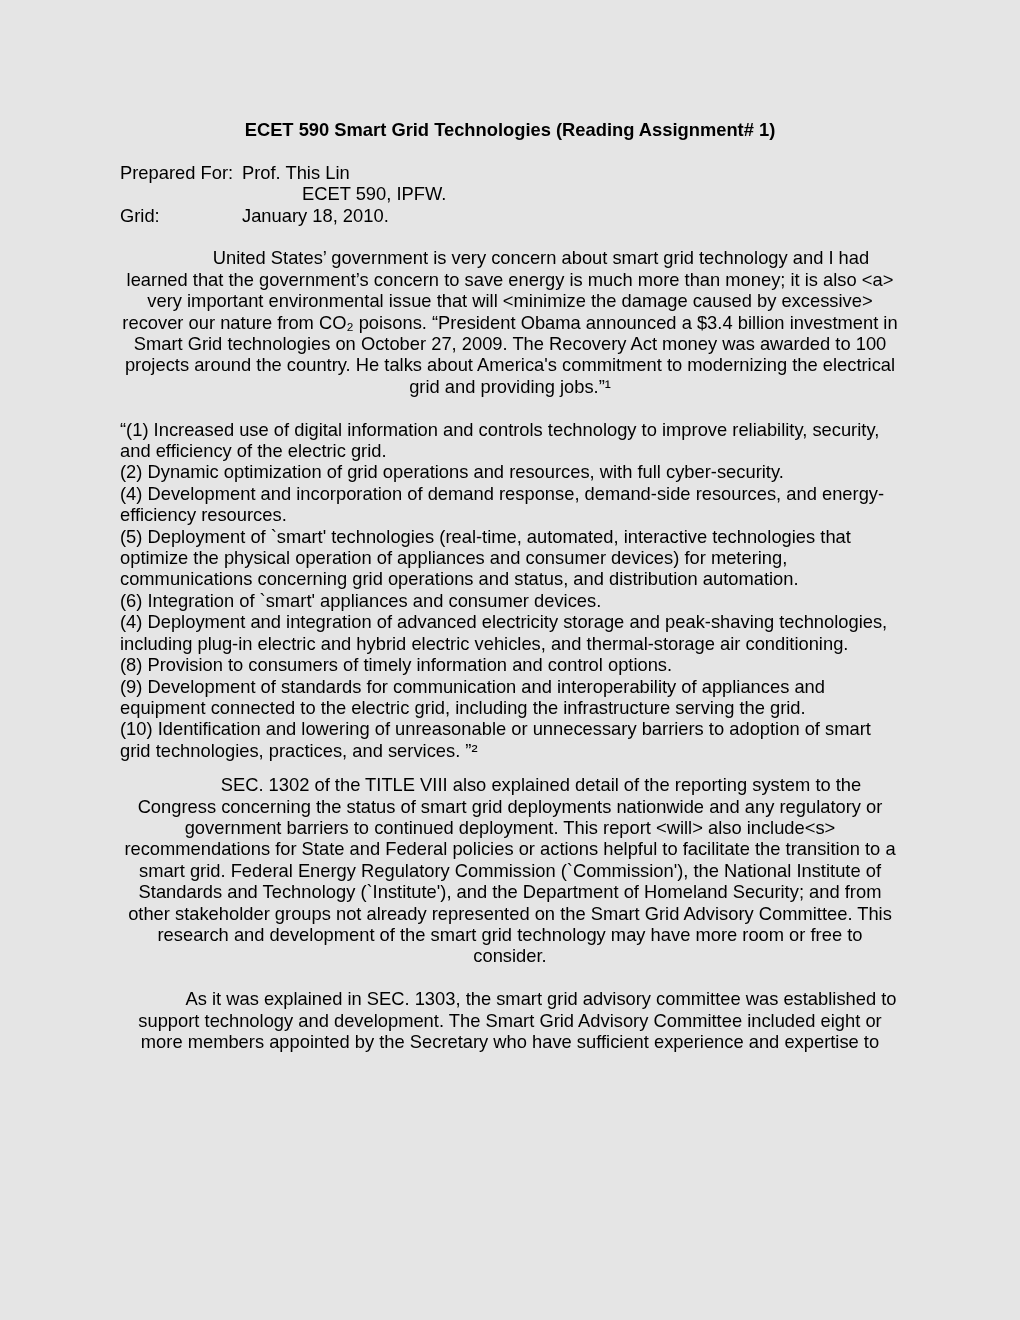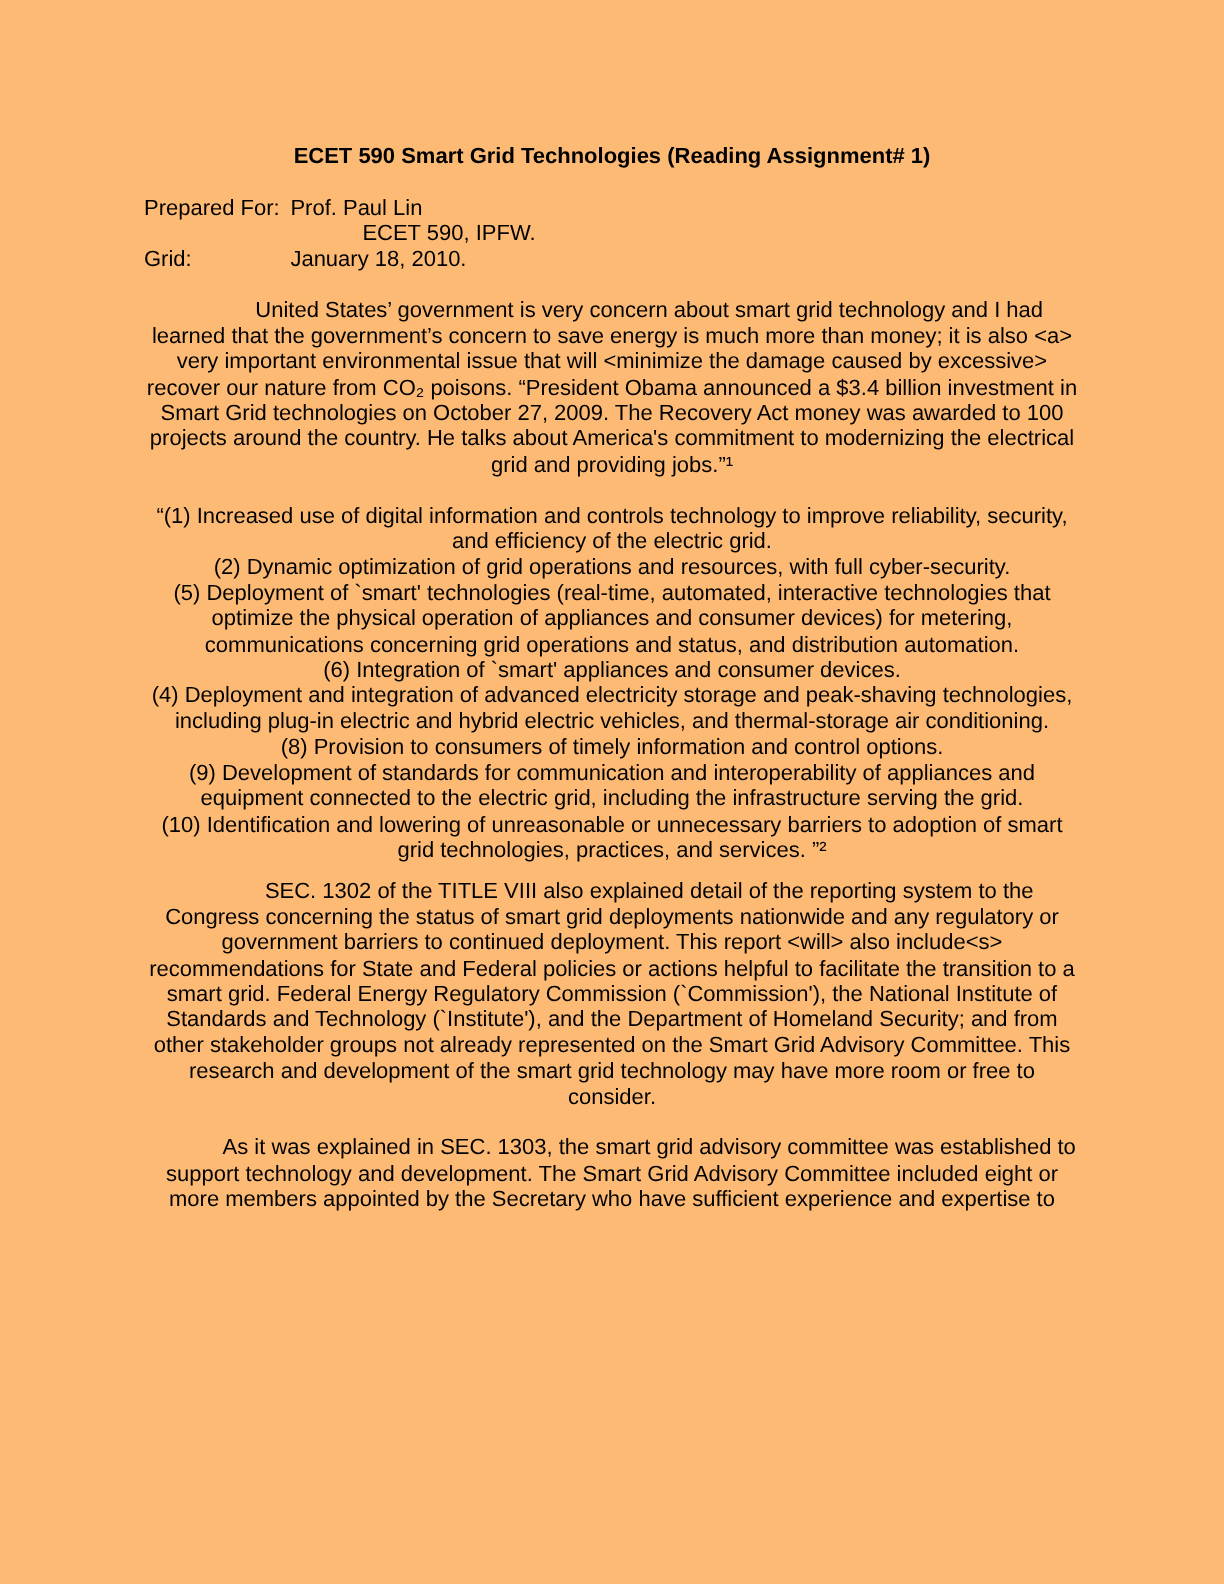--- a/index.html
+++ b/index.html
@@ -1,21 +1,21 @@
 <!DOCTYPE html>
 <html><head>
 <meta charset="utf-8">
 <style>
   html, body { margin: 0; padding: 0; background: #ffffff; }
   .page {
     position: relative;
     width: 1020px;
     height: 1320px;
     box-sizing: border-box;
-    background: #fdba74;
+    background: #e5e5e5;
     color: #000000;
     font-family: "Liberation Sans", "DejaVu Sans", sans-serif;
     font-size: 18.33px;
     line-height: 21.4px;
     padding: 119px 120px 0 120px;
     overflow: hidden;
   }
   .doc-title {
     font-weight: bold;
     text-align: center;
@@ -24,48 +24,49 @@
   .meta-block { margin: 0 0 21.4px 0; }
   .meta-row { white-space: nowrap; }
   .meta-label { display: inline-block; width: 122px; }
   .meta-value { display: inline-block; }
   .meta-value-indent { padding-left: 60px; }
   .para {
     margin: 0 0 21.4px 0;
     text-indent: 62px;
     text-align: center;
   }
-  .quote-list { margin: 0 0 13px 0; text-align: center; }
+  .quote-list { margin: 0 0 13px 0; }
   .quote-item { margin: 0; }
 </style>
 </head>
 <body>
 
 <div class="page">
 
   <div class="doc-title">ECET 590 Smart Grid Technologies (Reading Assignment# 1)</div>
 
   <div class="meta-block">
     <div class="meta-row">
-      <span class="meta-label">Prepared For:</span><span class="meta-value">Prof. Paul Lin</span>
+      <span class="meta-label">Prepared For:</span><span class="meta-value">Prof. This Lin</span>
     </div>
     <div class="meta-row">
       <span class="meta-label"></span><span class="meta-value meta-value-indent">ECET 590, IPFW.</span>
     </div>
     <div class="meta-row">
       <span class="meta-label">Grid:</span><span class="meta-value">January 18, 2010.</span>
     </div>
   </div>
 
   <p class="para">United States’ government is very concern about smart grid technology and I had learned that the government’s concern to save energy is much more than money; it is also &lt;a&gt; very important environmental issue that will &lt;minimize the damage caused by excessive&gt; recover our nature from CO₂ poisons. “President Obama announced a $3.4 billion investment in Smart Grid technologies on October 27, 2009. The Recovery Act money was awarded to 100 projects around the country. He talks about America's commitment to modernizing the electrical grid and providing jobs.”¹</p>
 
 
   <div class="quote-list">
     <div class="quote-item">“(1) Increased use of digital information and controls technology to improve reliability, security, and efficiency of the electric grid.</div>
     <div class="quote-item">(2) Dynamic optimization of grid operations and resources, with full cyber-security.</div>
+    <div class="quote-item">(4) Development and incorporation of demand response, demand-side resources, and energy-efficiency resources.</div>
     <div class="quote-item">(5) Deployment of `smart' technologies (real-time, automated, interactive technologies that optimize the physical operation of appliances and consumer devices) for metering, communications concerning grid operations and status, and distribution automation.</div>
     <div class="quote-item">(6) Integration of `smart' appliances and consumer devices.</div>
     <div class="quote-item">(4) Deployment and integration of advanced electricity storage and peak-shaving technologies, including plug-in electric and hybrid electric vehicles, and thermal-storage air conditioning.</div>
     <div class="quote-item">(8) Provision to consumers of timely information and control options.</div>
     <div class="quote-item">(9) Development of standards for communication and interoperability of appliances and equipment connected to the electric grid, including the infrastructure serving the grid.</div>
     <div class="quote-item">(10) Identification and lowering of unreasonable or unnecessary barriers to adoption of smart grid technologies, practices, and services. ”²</div>
   </div>
 
   <p class="para">SEC. 1302 of the TITLE VIII also explained detail of the reporting system to the Congress concerning the status of smart grid deployments nationwide and any regulatory or government barriers to continued deployment. This report &lt;will&gt; also include&lt;s&gt; recommendations for State and Federal policies or actions helpful to facilitate the transition to a smart grid. Federal Energy Regulatory Commission (`Commission'), the National Institute of Standards and Technology (`Institute'), and the Department of Homeland Security; and from other stakeholder groups not already represented on the Smart Grid Advisory Committee. This research and development of the smart grid technology may have more room or free to consider.</p>
 

